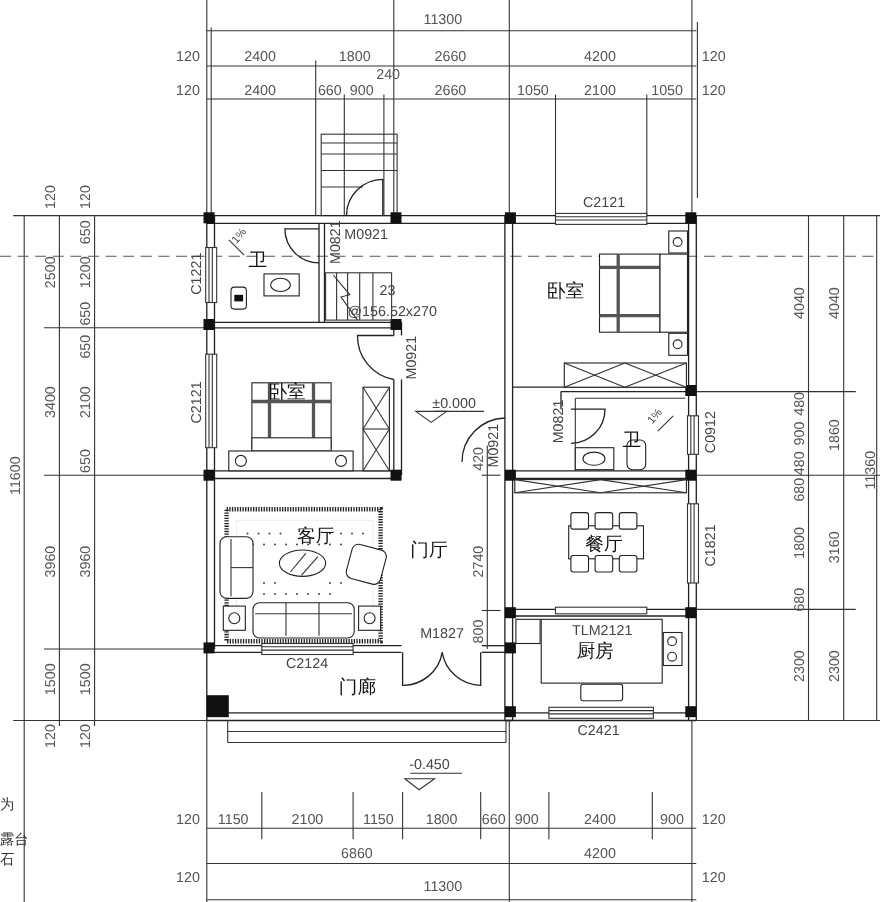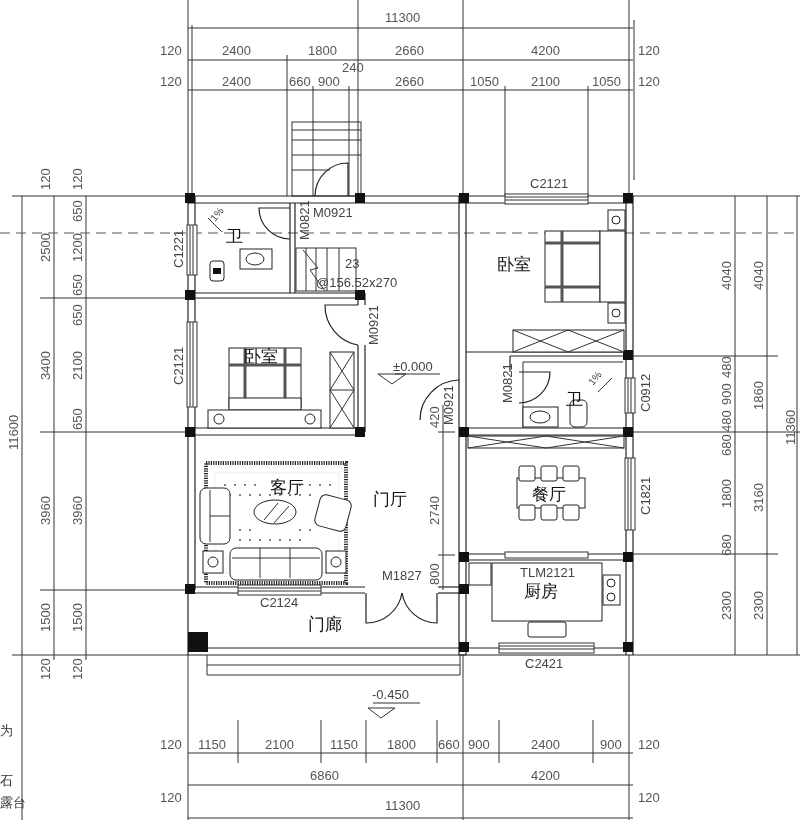--- a/index.html
+++ b/index.html
@@ -443,13 +443,13 @@
     <text class="lbl" transform="translate(593,386) rotate(-50)" style="font-size:10px">1%</text>
 
     <text class="dim" transform="translate(439,428) rotate(-90)">420</text>
     <text class="dim" transform="translate(439,525) rotate(-90)">2740</text>
     <text class="dim" transform="translate(439,585) rotate(-90)">800</text>
   </g>
 </svg>
 
 <div class="side-note" style="top:722px">为</div>
 <div class="side-note" style="top:772px">石</div>
-<div class="side-note" style="top:794px">露台</div>
+<div class="side-note" style="top:754px">露台</div>
 
 </body></html>

